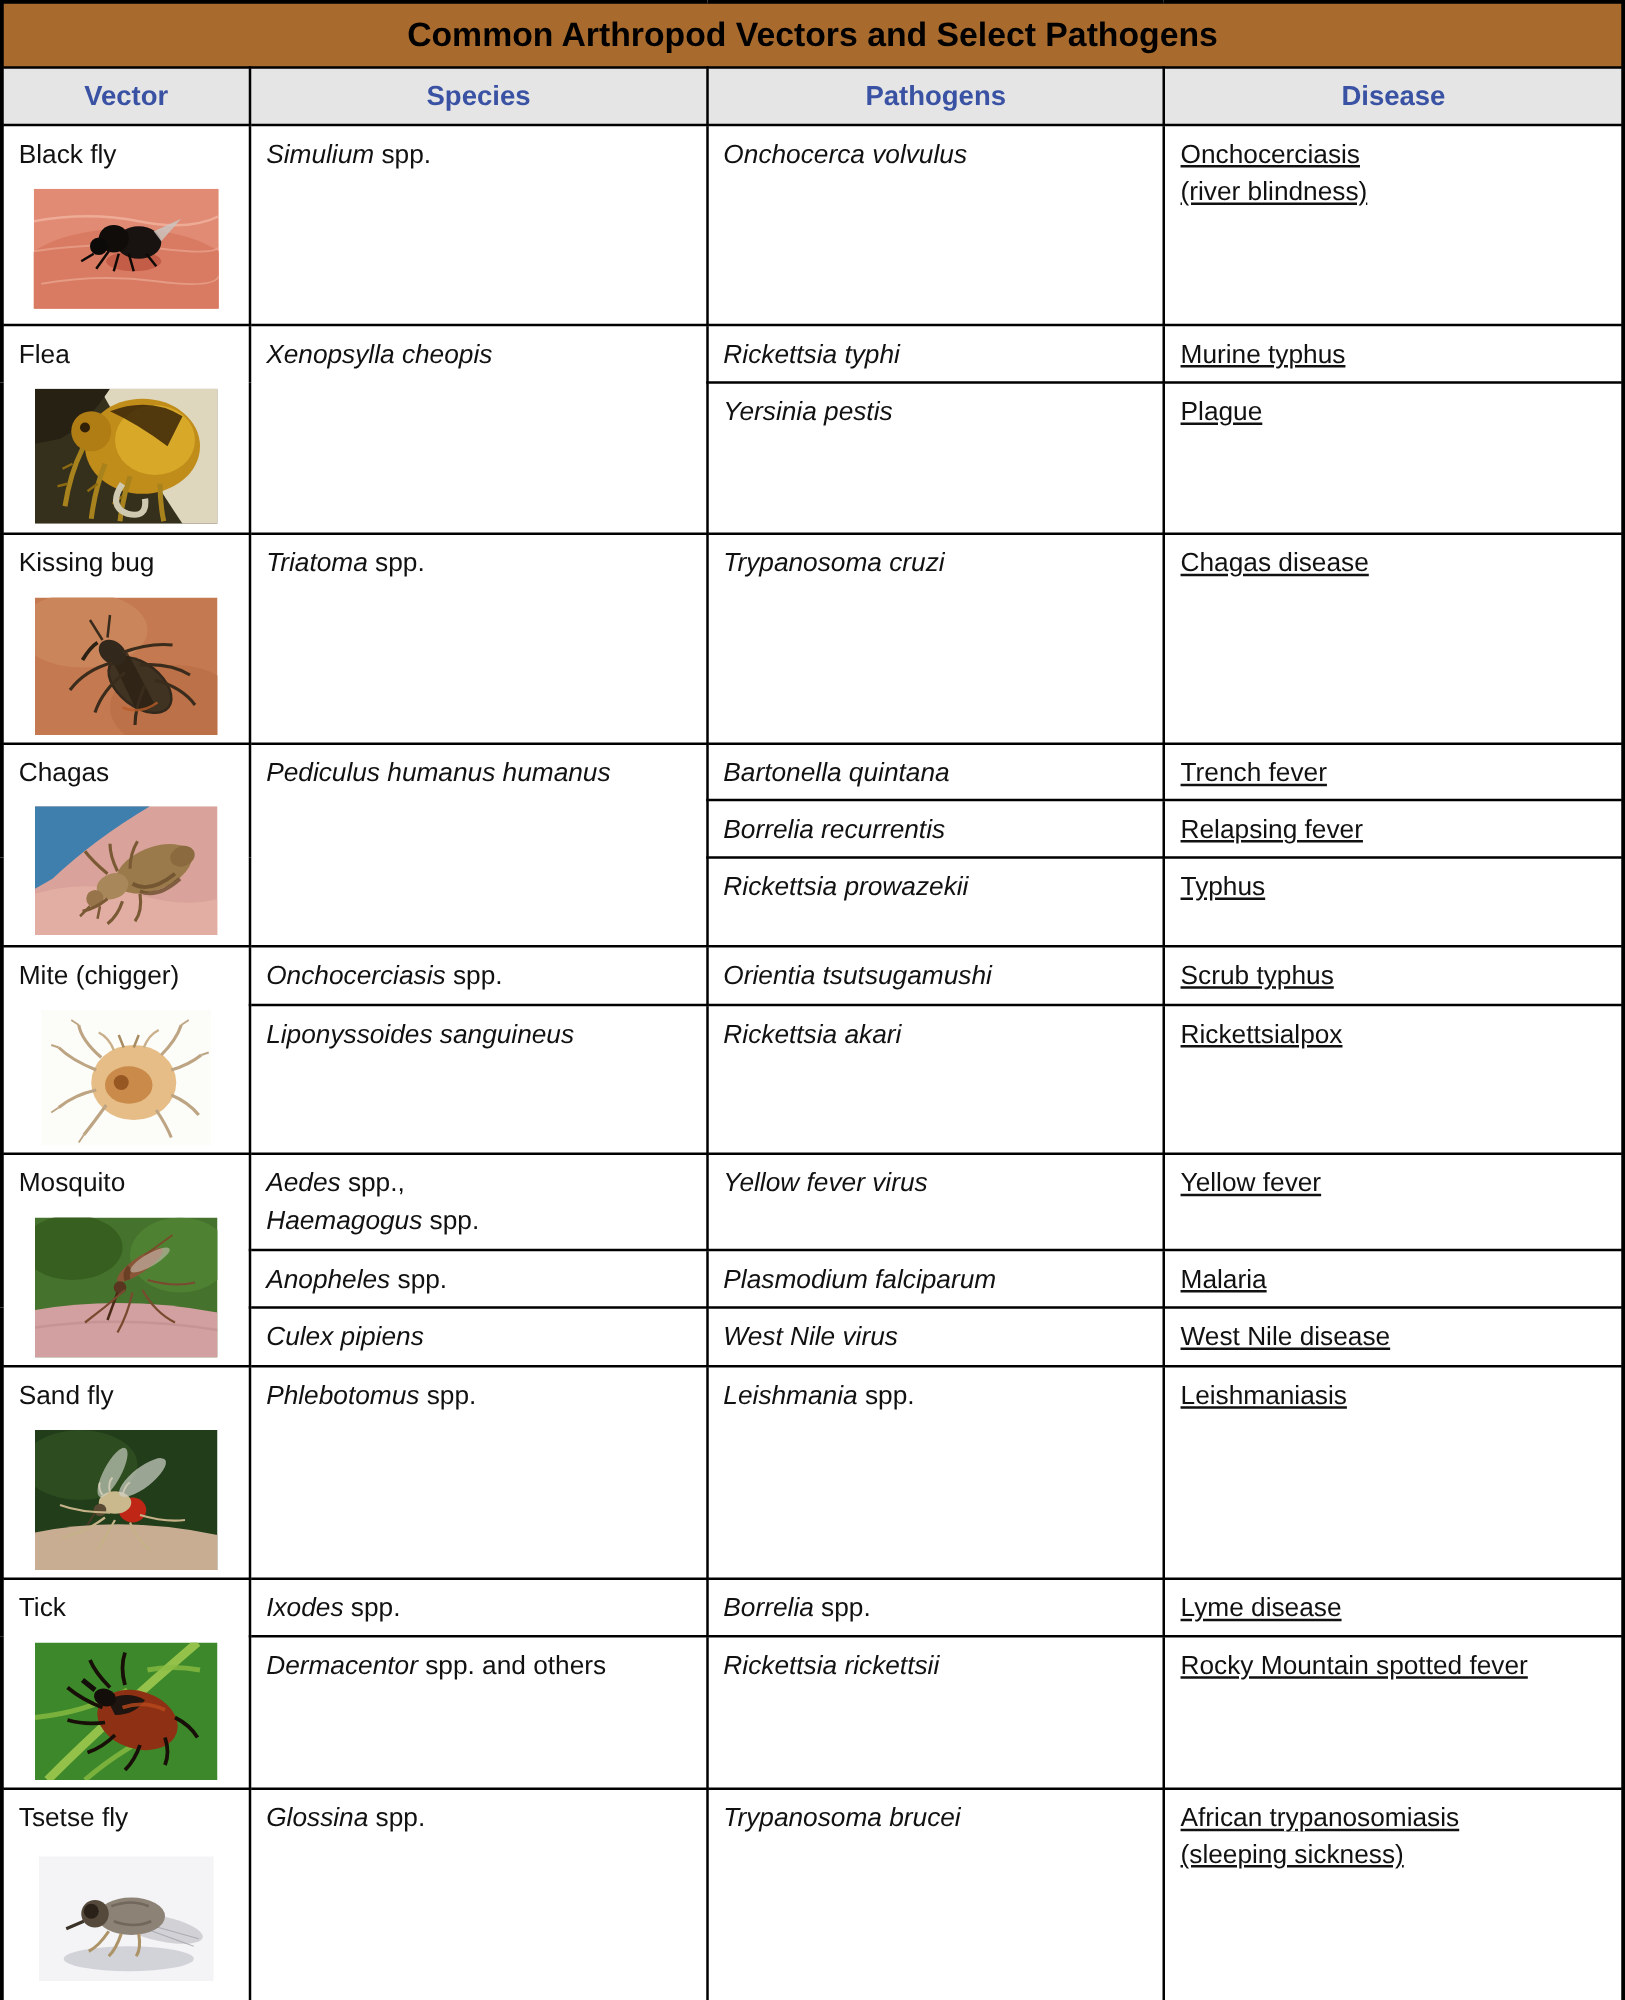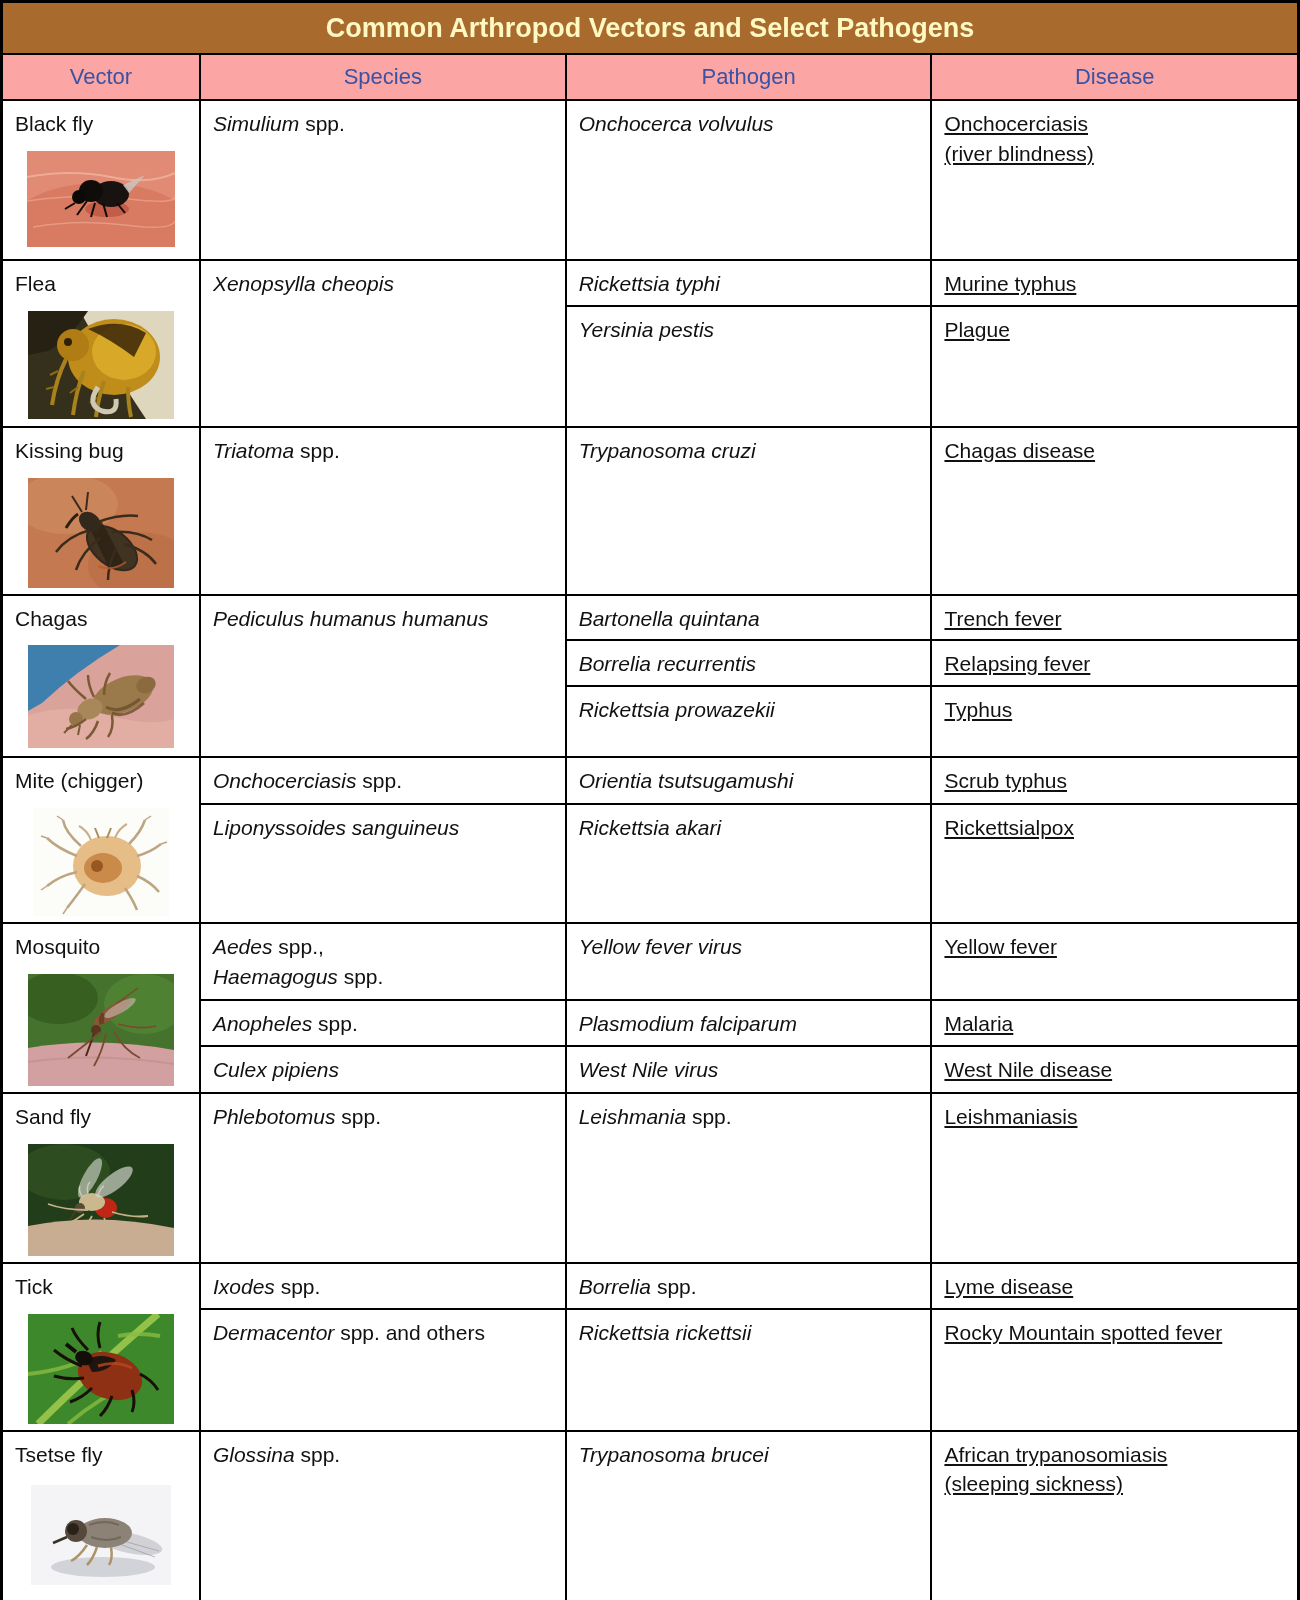--- a/index.html
+++ b/index.html
@@ -1,20 +1,20 @@
 <!DOCTYPE html>
 <html><head>
 <meta charset="utf-8">
 <style>
   html,body{margin:0;padding:0;background:#fff;}
   body{width:1300px;font-family:"Liberation Sans","DejaVu Sans",sans-serif;color:#111;}
   table.vectors{border-collapse:collapse;width:1300px;table-layout:fixed;border:3px solid #000;}
   th,td{border:2px solid #000;vertical-align:top;text-align:left;padding:8px 12px 6px 12px;}
-  tr.title-row th{background:#a96b2d;color:#fef9c3;font-size:27px;font-weight:bold;text-align:center;height:42px;vertical-align:middle;padding:4px;}
-  tr.colhead th{background:#fca5a5;color:#3a52a3;font-size:22px;font-weight:normal;text-align:center;height:36px;vertical-align:middle;padding:4px;margin-top:44px;}
+  tr.title-row th{background:#a96b2d;color:#000000;font-size:27px;font-weight:bold;text-align:center;height:42px;vertical-align:middle;padding:4px;}
+  tr.colhead th{background:#e5e5e5;color:#3a52a3;font-size:22px;font-weight:bold;text-align:center;height:36px;vertical-align:middle;padding:4px;margin-top:44px;}
   td{font-size:21px;line-height:1.42;}
   .it{font-style:italic;margin-top:32px;}
   .vname{margin-bottom:12px;}
   svg.photo{display:block;margin:8px auto 0 auto;}
   .dline{min-height:0;text-decoration:underline;}
 </style>
 </head>
 <body>
 
 <table class="vectors">
@@ -24,21 +24,21 @@
       <col style="width:28.2%">
       <col style="width:28.3%">
   </colgroup>
   <thead>
     <tr class="title-row">
       <th colspan="4">Common Arthropod Vectors and Select Pathogens</th>
     </tr>
     <tr class="colhead">
       <th>Vector</th>
       <th>Species</th>
-      <th>Pathogen</th>
+      <th>Pathogens</th>
       <th>Disease</th>
     </tr>
   </thead>
   <tbody>
 
   <tr style="height:160px">
     <td>
       <div class="vname">Black fly</div>
       <svg class="photo" width="148" height="96" viewBox="0 0 148 96">
         <rect width="148" height="96" fill="#e18a74"></rect>

